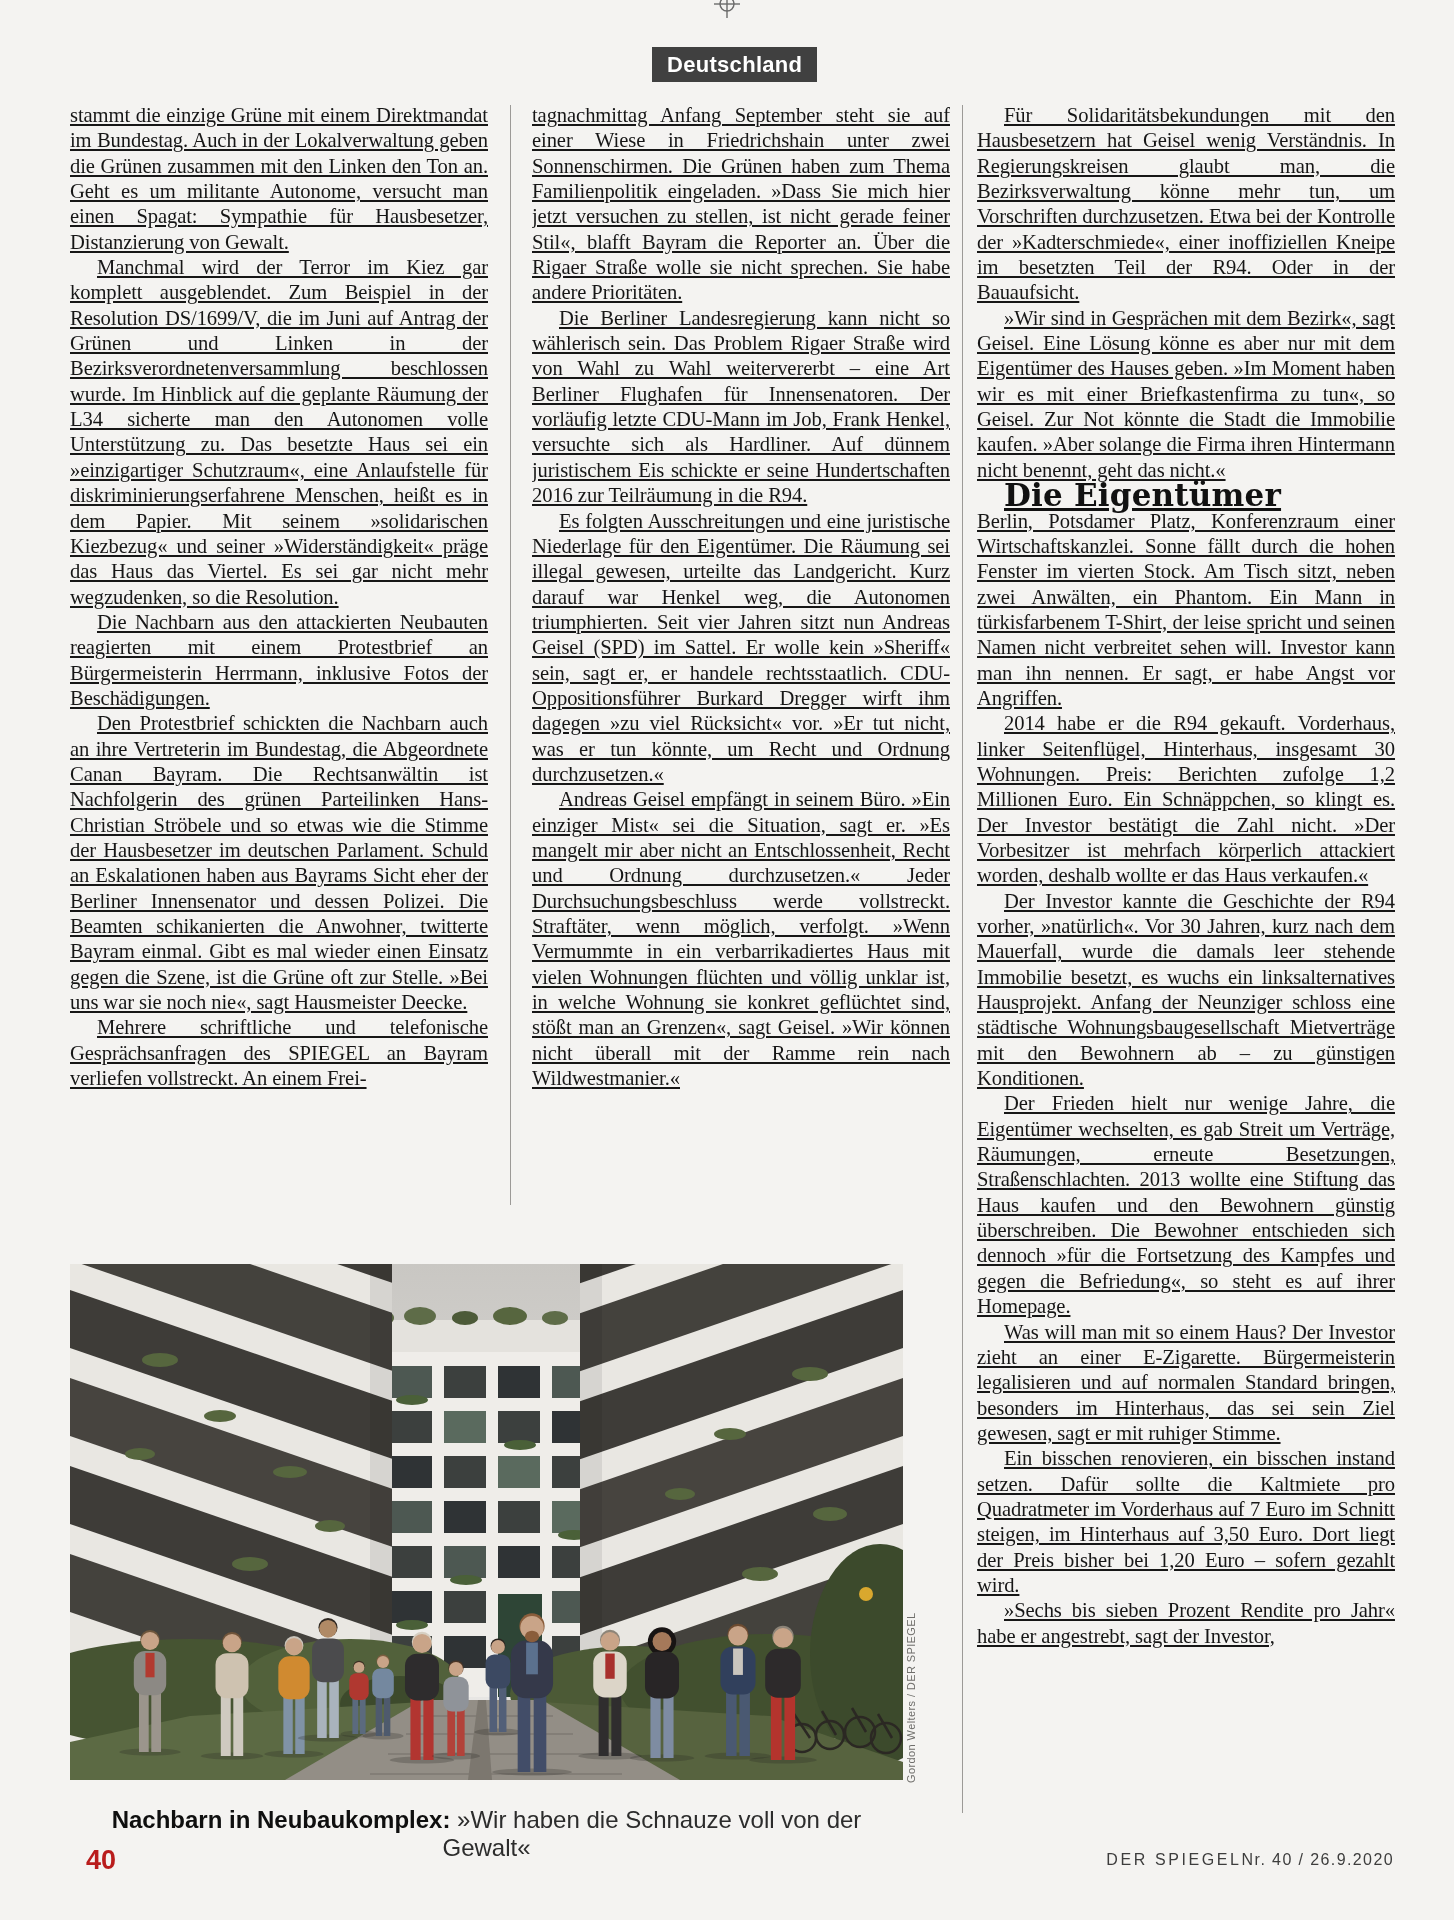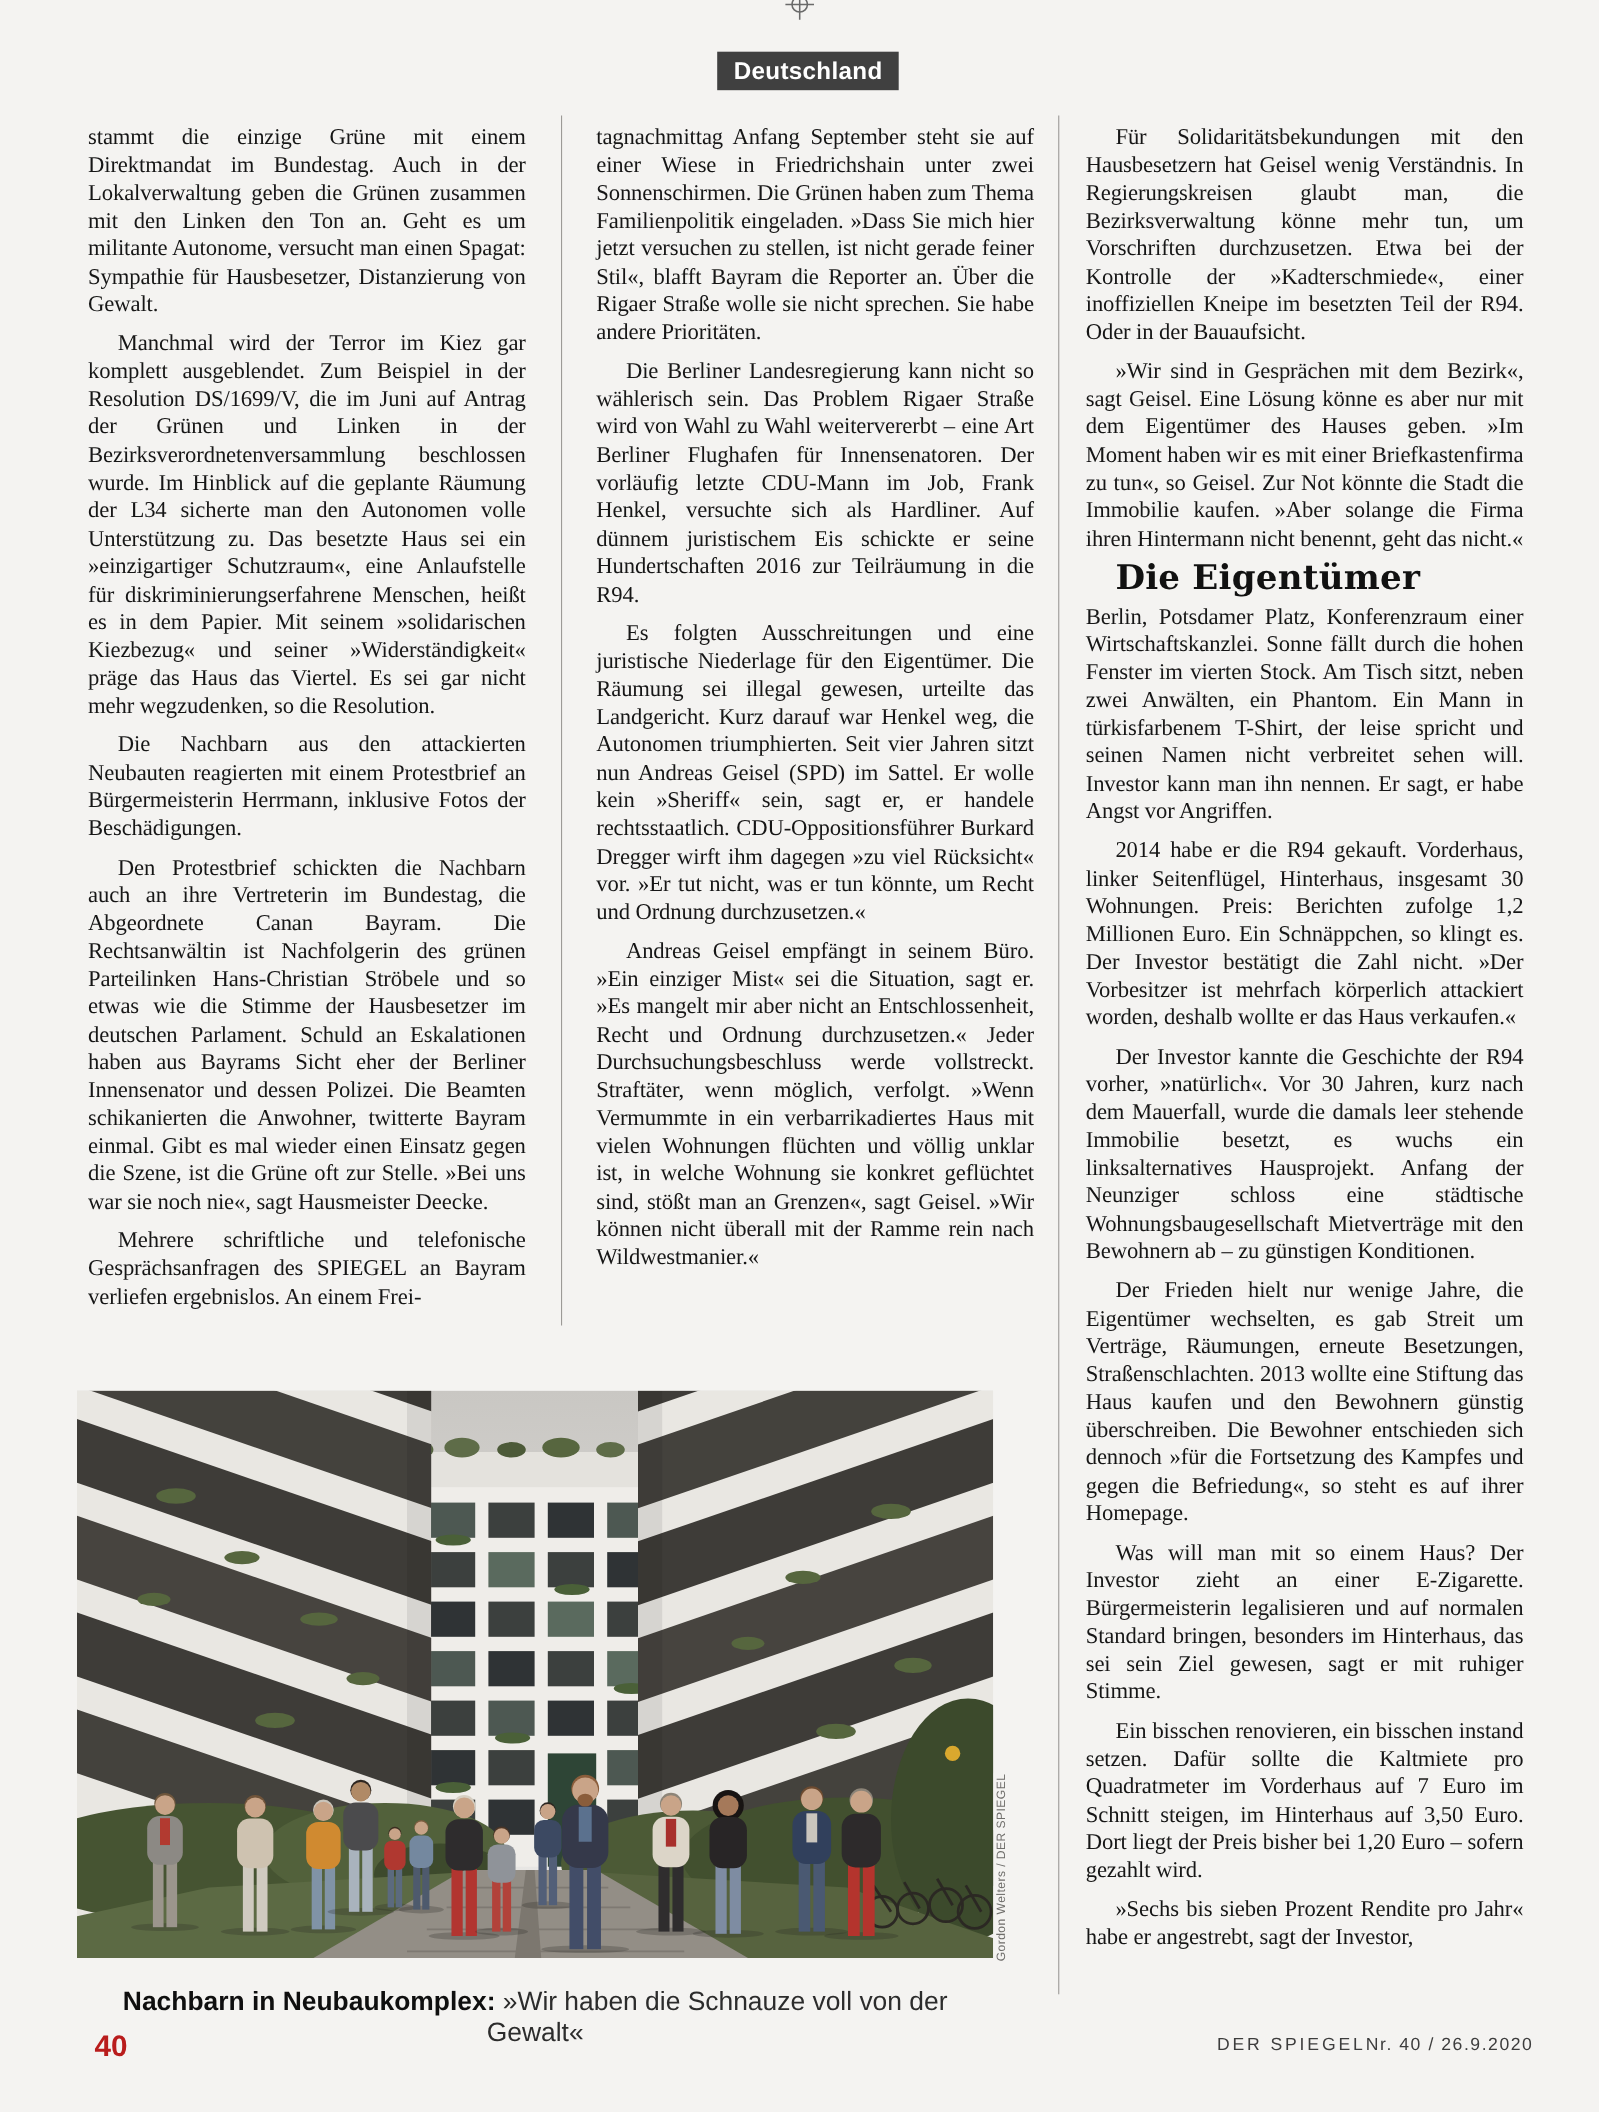--- a/index.html
+++ b/index.html
@@ -4,21 +4,21 @@
 <style>
   html,body{margin:0;padding:0;}
   body{width:1454px;height:1920px;position:relative;background:#f4f3f1;overflow:hidden;
        font-family:"Liberation Serif", serif;color:#161616;}
   .regmark{position:absolute;left:711px;top:-12px;width:32px;height:32px;}
   .badge{position:absolute;left:652px;top:47px;height:35px;background:#404040;color:#ffffff;
          font-family:"Liberation Sans", sans-serif;font-weight:bold;font-size:22px;
          line-height:35px;padding:0 15px;letter-spacing:0.3px;}
   .col{position:absolute;top:103px;width:418px;overflow:hidden;
        font-size:20.6px;line-height:25.35px;text-align:justify;letter-spacing:-0.1px;}
-  .col p{margin:10px;text-indent:27px;hyphens:none;}
+  .col p{margin:0;text-indent:27px;hyphens:none;text-decoration:underline;}
   .col p.noind{text-indent:0;}
   #col1{left:70px;height:1104px;}
   #col2{left:532px;height:1104px;}
   #col3{left:977px;height:1712px;}
   .colrule{position:absolute;width:1px;background:#9c9a97;}
   #rule1{left:510px;top:105px;height:1100px;}
   #rule2{left:962px;top:105px;height:1708px;}
   .subhead{font-family:"DejaVu Serif", serif;font-weight:bold;font-size:31px;
            letter-spacing:0.2px;color:#111;margin:42px 0 20px 0;text-indent:0;text-align:left;}
   .photo{position:absolute;left:70px;top:1264px;width:833px;height:516px;overflow:hidden;}
@@ -48,21 +48,21 @@
 <div class="badge">Deutschland</div>
 
 <div class="colrule" id="rule1"></div>
 <div class="colrule" id="rule2"></div>
 
 <div class="col" id="col1">
   <p class="noind">stammt die einzige Grüne mit einem Direktmandat im Bundestag. Auch in der Lokalverwaltung geben die Grünen zusammen mit den Linken den Ton an. Geht es um militante Autonome, versucht man einen Spagat: Sympathie für Hausbesetzer, Distanzierung von Gewalt.</p>
   <p>Manchmal wird der Terror im Kiez gar komplett ausgeblendet. Zum Beispiel in der Resolution DS/1699/V, die im Juni auf Antrag der Grünen und Linken in der Bezirksverordnetenversammlung beschlossen wurde. Im Hinblick auf die geplante Räumung der L34 sicherte man den Autonomen volle Unterstützung zu. Das besetzte Haus sei ein »einzigartiger Schutzraum«, eine Anlaufstelle für diskriminierungserfahrene Menschen, heißt es in dem Papier. Mit seinem »solidarischen Kiezbezug« und seiner »Widerständigkeit« präge das Haus das Viertel. Es sei gar nicht mehr wegzudenken, so die Resolution.</p>
   <p>Die Nachbarn aus den attackierten Neubauten reagierten mit einem Protestbrief an Bürgermeisterin Herrmann, inklusive Fotos der Beschädigungen.</p>
   <p>Den Protestbrief schickten die Nachbarn auch an ihre Vertreterin im Bundestag, die Abgeordnete Canan Bayram. Die Rechtsanwältin ist Nachfolgerin des grünen Parteilinken Hans-Christian Ströbele und so etwas wie die Stimme der Hausbesetzer im deutschen Parlament. Schuld an Eskalationen haben aus Bayrams Sicht eher der Berliner Innensenator und dessen Polizei. Die Beamten schikanierten die Anwohner, twitterte Bayram einmal. Gibt es mal wieder einen Einsatz gegen die Szene, ist die Grüne oft zur Stelle. »Bei uns war sie noch nie«, sagt Hausmeister Deecke.</p>
-  <p>Mehrere schriftliche und telefonische Gesprächsanfragen des SPIEGEL an Bayram verliefen ergebnislos. An einem Frei-</p>
+  <p>Mehrere schriftliche und telefonische Gesprächsanfragen des SPIEGEL an Bayram verliefen vollstreckt. An einem Frei-</p>
 </div>
 
 <div class="col" id="col2">
   <p class="noind">tagnachmittag Anfang September steht sie auf einer Wiese in Friedrichshain unter zwei Sonnenschirmen. Die Grünen haben zum Thema Familienpolitik eingeladen. »Dass Sie mich hier jetzt versuchen zu stellen, ist nicht gerade feiner Stil«, blafft Bayram die Reporter an. Über die Rigaer Straße wolle sie nicht sprechen. Sie habe andere Prioritäten.</p>
   <p>Die Berliner Landesregierung kann nicht so wählerisch sein. Das Problem Rigaer Straße wird von Wahl zu Wahl weitervererbt – eine Art Berliner Flughafen für Innensenatoren. Der vorläufig letzte CDU-Mann im Job, Frank Henkel, versuchte sich als Hardliner. Auf dünnem juristischem Eis schickte er seine Hundertschaften 2016 zur Teilräumung in die R94.</p>
   <p>Es folgten Ausschreitungen und eine juristische Niederlage für den Eigentümer. Die Räumung sei illegal gewesen, urteilte das Landgericht. Kurz darauf war Henkel weg, die Autonomen triumphierten. Seit vier Jahren sitzt nun Andreas Geisel (SPD) im Sattel. Er wolle kein »Sheriff« sein, sagt er, er handele rechtsstaatlich. CDU-Oppositionsführer Burkard Dregger wirft ihm dagegen »zu viel Rücksicht« vor. »Er tut nicht, was er tun könnte, um Recht und Ordnung durchzusetzen.«</p>
   <p>Andreas Geisel empfängt in seinem Büro. »Ein einziger Mist« sei die Situation, sagt er. »Es mangelt mir aber nicht an Entschlossenheit, Recht und Ordnung durchzusetzen.« Jeder Durchsuchungsbeschluss werde vollstreckt. Straftäter, wenn möglich, verfolgt. »Wenn Vermummte in ein verbarrikadiertes Haus mit vielen Wohnungen flüchten und völlig unklar ist, in welche Wohnung sie konkret geflüchtet sind, stößt man an Grenzen«, sagt Geisel. »Wir können nicht überall mit der Ramme rein nach Wildwestmanier.«</p>
 </div>
 
 <div class="col" id="col3">

